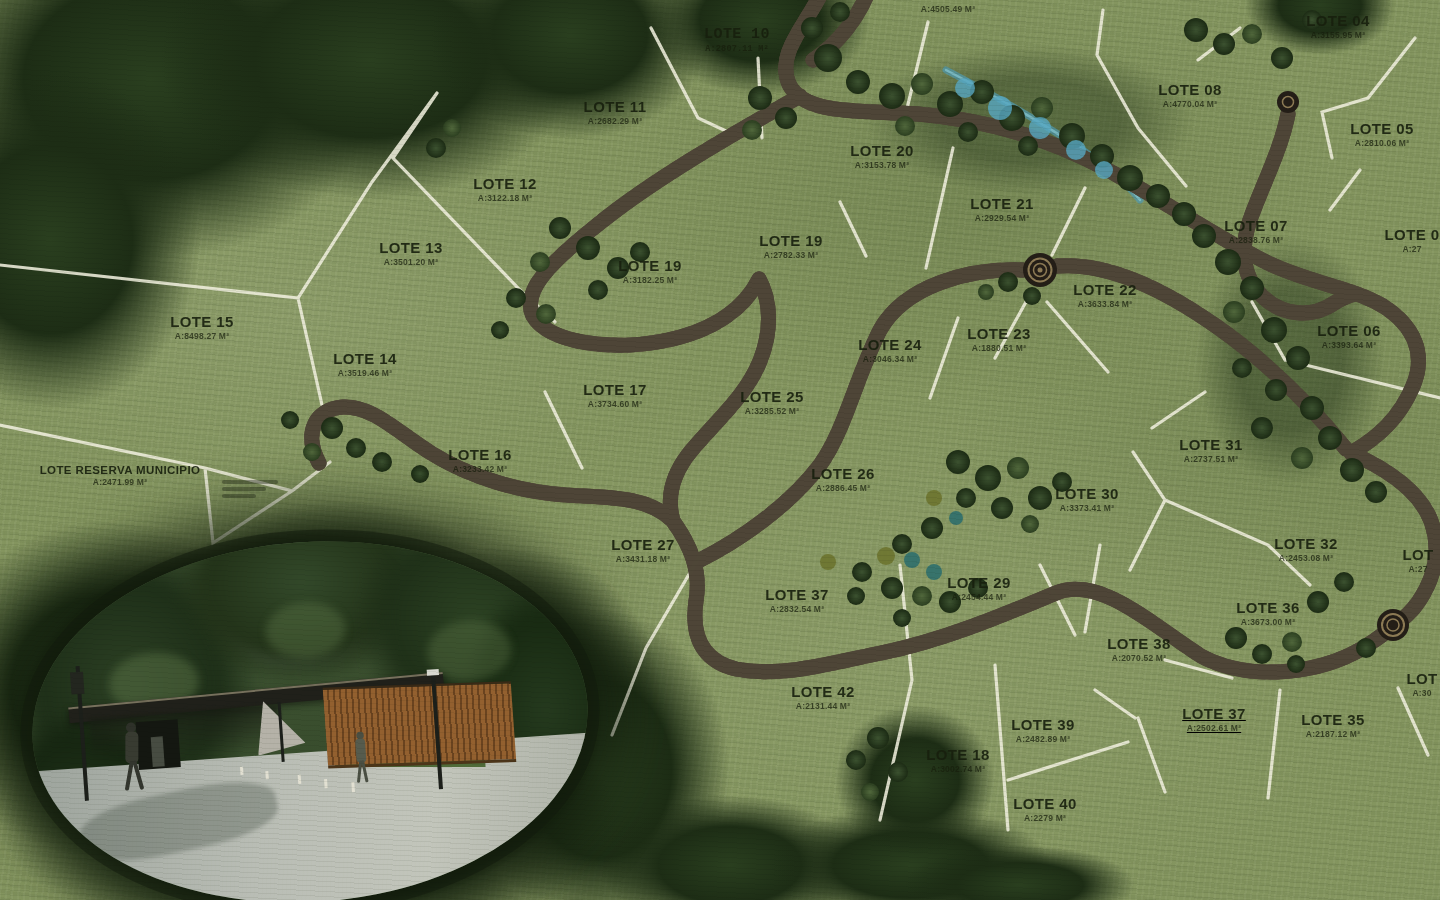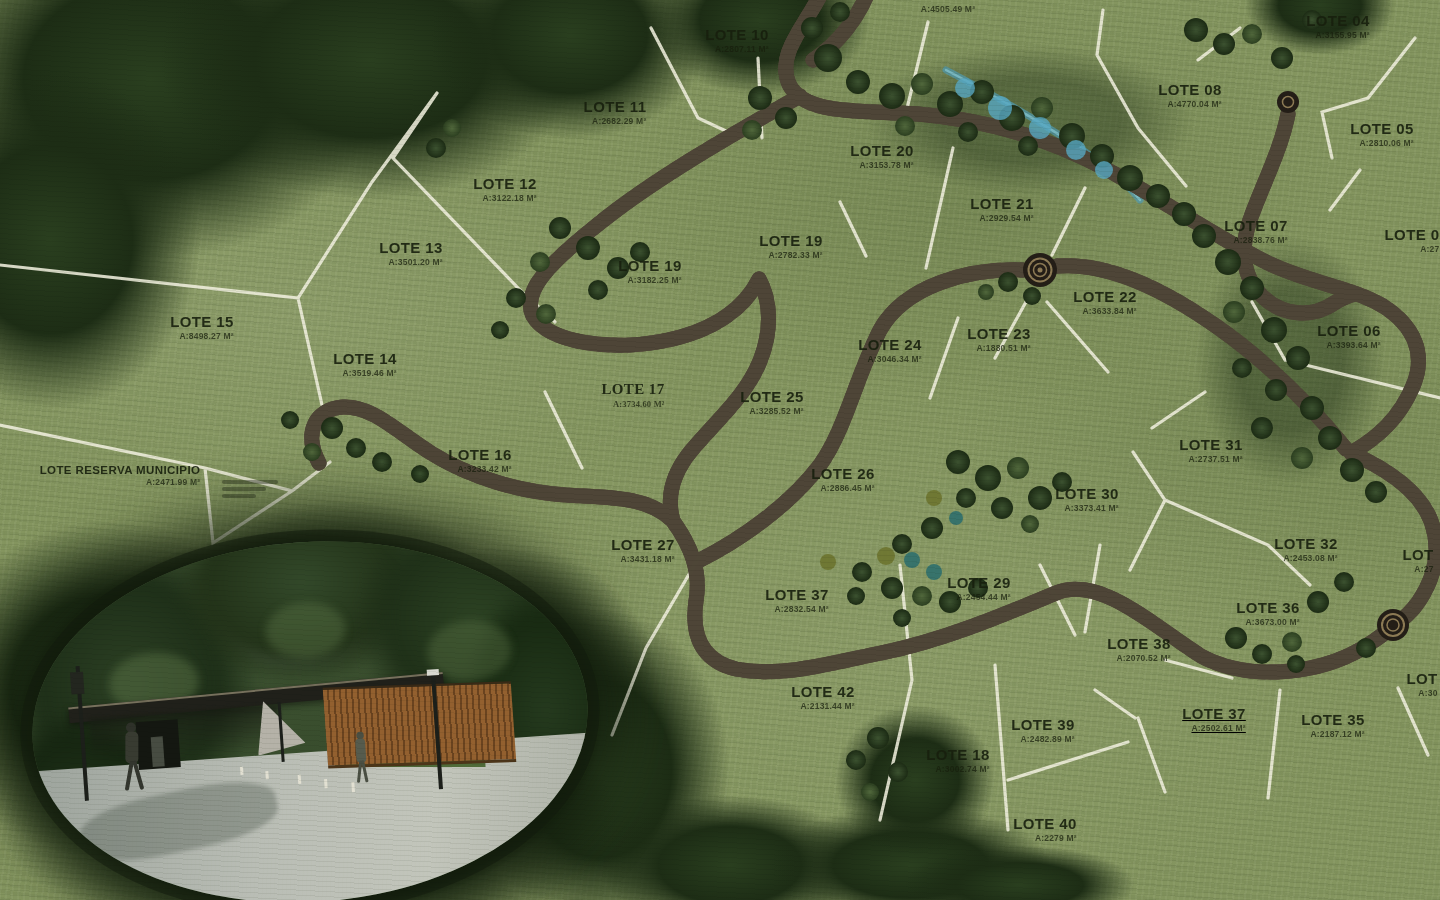--- a/index.html
+++ b/index.html
@@ -22,21 +22,21 @@
   .redge{fill:none;stroke:#4f4637;stroke-width:15;stroke-linecap:round;opacity:.9;}
   .rcore{fill:none;stroke:#221c15;stroke-width:11.5;stroke-linecap:round;}
   .rdash{fill:none;stroke:#c49d4f;stroke-width:1.7;stroke-dasharray:8 6;opacity:.95;}
   .stream{fill:none;stroke:#4f9ab0;stroke-width:7;stroke-linecap:round;opacity:.7;}
   .stream2{fill:none;stroke:#8fd0de;stroke-width:2.4;stroke-linecap:round;opacity:.6;}
   .tt{fill:url(#gt);} .tm{fill:url(#gm);} .ta{fill:#6d742f;opacity:.9;} .tq{fill:#2f6f6d;opacity:.9;}
   .tw{fill:#58a7c2;opacity:.8;}
   .rb-out{fill:#241e17;} .rb-ring{fill:none;stroke:#8d7b55;}
   
   .labels{position:absolute;inset:0;z-index:4;pointer-events:none;}
-  .lot-label{position:absolute;transform:translate(-50%,-50%);text-align:right;white-space:nowrap;}
+  .lot-label{position:absolute;transform:translate(-50%,-50%);text-align:center;white-space:nowrap;}
   .lot-name{font-size:15px;font-weight:bold;letter-spacing:.4px;color:rgba(23,31,13,.9);}
   .lot-name.small{font-size:11.5px;}
   .lot-area{font-size:8.5px;font-weight:bold;letter-spacing:.2px;color:rgba(23,31,13,.72);margin-top:1px;}
   .smudge{position:absolute;z-index:3;width:56px;height:26px;left:222px;top:477px;opacity:.6;}
   .smudge i{display:block;height:4px;margin:3px 0;background:rgba(18,24,10,.6);border-radius:2px;}
   
   .inset-ring{position:absolute;z-index:5;left:18px;top:530px;width:584px;height:384px;border-radius:50%;
       background:radial-gradient(closest-side, rgba(16,26,10,0) 78%, rgba(16,26,10,.85) 90%, rgba(16,26,10,0) 100%);}
   .inset{position:absolute;z-index:6;left:32px;top:542px;width:556px;height:360px;border-radius:50%;
       overflow:hidden;transform:rotate(-4deg);
@@ -242,21 +242,21 @@
   <div class="smudge">
       <i></i>
       <i style="width:78%"></i>
       <i style="width:60%"></i>
     </div>
 
   <div class="labels">
       <div class="lot-label" style="left: 948px; top: 8px;">
         <div class="lot-area">A:4505.49 M²</div>
       </div>
-      <div class="lot-label" style="left: 737px; top: 40px;">
+      <div class="lot-label" style="left: 737px; top: 40px; font-family: Liberation Mono, monospace;">
         <div class="lot-name">LOTE 10</div>
         <div class="lot-area">A:2807.11 M²</div>
       </div>
       <div class="lot-label" style="left: 615px; top: 112px;">
         <div class="lot-name">LOTE 11</div>
         <div class="lot-area">A:2682.29 M²</div>
       </div>
       <div class="lot-label" style="left: 1338px; top: 26px;">
         <div class="lot-name">LOTE 04</div>
         <div class="lot-area">A:3155.95 M²</div>
@@ -294,21 +294,21 @@
         <div class="lot-area">A:3501.20 M²</div>
       </div>
       <div class="lot-label" style="left: 791px; top: 246px;">
         <div class="lot-name">LOTE 19</div>
         <div class="lot-area">A:2782.33 M²</div>
       </div>
       <div class="lot-label" style="left: 650px; top: 271px;">
         <div class="lot-name">LOTE 19</div>
         <div class="lot-area">A:3182.25 M²</div>
       </div>
-      <div class="lot-label" style="left: 1105px; top: 302px;">
+      <div class="lot-label" style="left: 1105px; top: 295px;">
         <div class="lot-name">LOTE 22</div>
         <div class="lot-area">A:3633.84 M²</div>
       </div>
       <div class="lot-label" style="left: 202px; top: 327px;">
         <div class="lot-name">LOTE 15</div>
         <div class="lot-area">A:8498.27 M²</div>
       </div>
       <div class="lot-label" style="left: 1349px; top: 336px;">
         <div class="lot-name">LOTE 06</div>
         <div class="lot-area">A:3393.64 M²</div>
@@ -322,21 +322,21 @@
         <div class="lot-area">A:3519.46 M²</div>
       </div>
       <div class="lot-label" style="left: 890px; top: 350px;">
         <div class="lot-name">LOTE 24</div>
         <div class="lot-area">A:3046.34 M²</div>
       </div>
       <div class="lot-label" style="left: 772px; top: 402px;">
         <div class="lot-name">LOTE 25</div>
         <div class="lot-area">A:3285.52 M²</div>
       </div>
-      <div class="lot-label" style="left: 633px; top: 395px; font-family: Liberation Serif, serif;">
+      <div class="lot-label" style="left: 615px; top: 395px;">
         <div class="lot-name">LOTE 17</div>
         <div class="lot-area">A:3734.60 M²</div>
       </div>
       <div class="lot-label" style="left: 1211px; top: 450px;">
         <div class="lot-name">LOTE 31</div>
         <div class="lot-area">A:2737.51 M²</div>
       </div>
       <div class="lot-label" style="left: 480px; top: 460px;">
         <div class="lot-name">LOTE 16</div>
         <div class="lot-area">A:3233.42 M²</div>
@@ -398,21 +398,21 @@
         <div class="lot-area">A:2502.61 M²</div>
       </div>
       <div class="lot-label" style="left: 1333px; top: 725px;">
         <div class="lot-name">LOTE 35</div>
         <div class="lot-area">A:2187.12 M²</div>
       </div>
       <div class="lot-label" style="left: 958px; top: 760px;">
         <div class="lot-name">LOTE 18</div>
         <div class="lot-area">A:3002.74 M²</div>
       </div>
-      <div class="lot-label" style="left: 1045px; top: 809px; margin-top: 20px;">
+      <div class="lot-label" style="left: 1045px; top: 809px;">
         <div class="lot-name">LOTE 40</div>
         <div class="lot-area">A:2279 M²</div>
       </div>
     </div>
 
   <div class="inset-ring"></div>
   <div class="inset">
     <div class="ly blur6" style="left:190px;top:0;width:170px;height:125px;background:radial-gradient(closest-side,#e9eef0,#ccd7d8 65%,rgba(204,215,216,0));"></div>
     <div class="ly blur6" style="left:-30px;top:-20px;width:260px;height:300px;border-radius:50%;background:radial-gradient(closest-side,#2c4024,#1e2f18 70%,rgba(30,47,24,0));"></div>
     <div class="ly blur6" style="left:150px;top:-60px;width:260px;height:200px;border-radius:50%;background:radial-gradient(closest-side,#33492a,#223218 75%,rgba(34,50,24,0));"></div>

